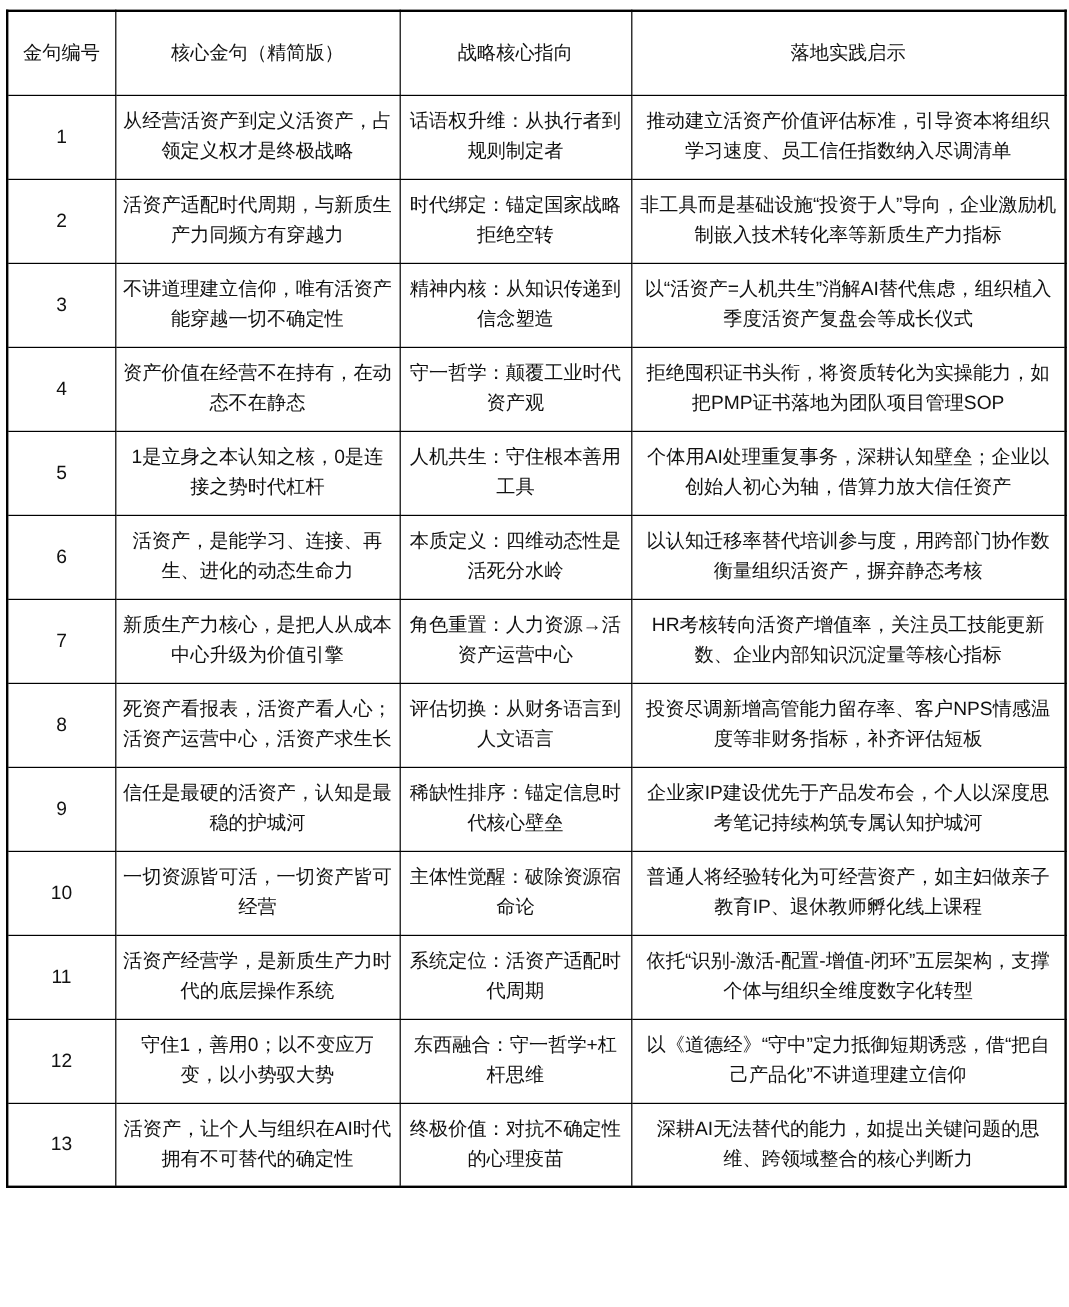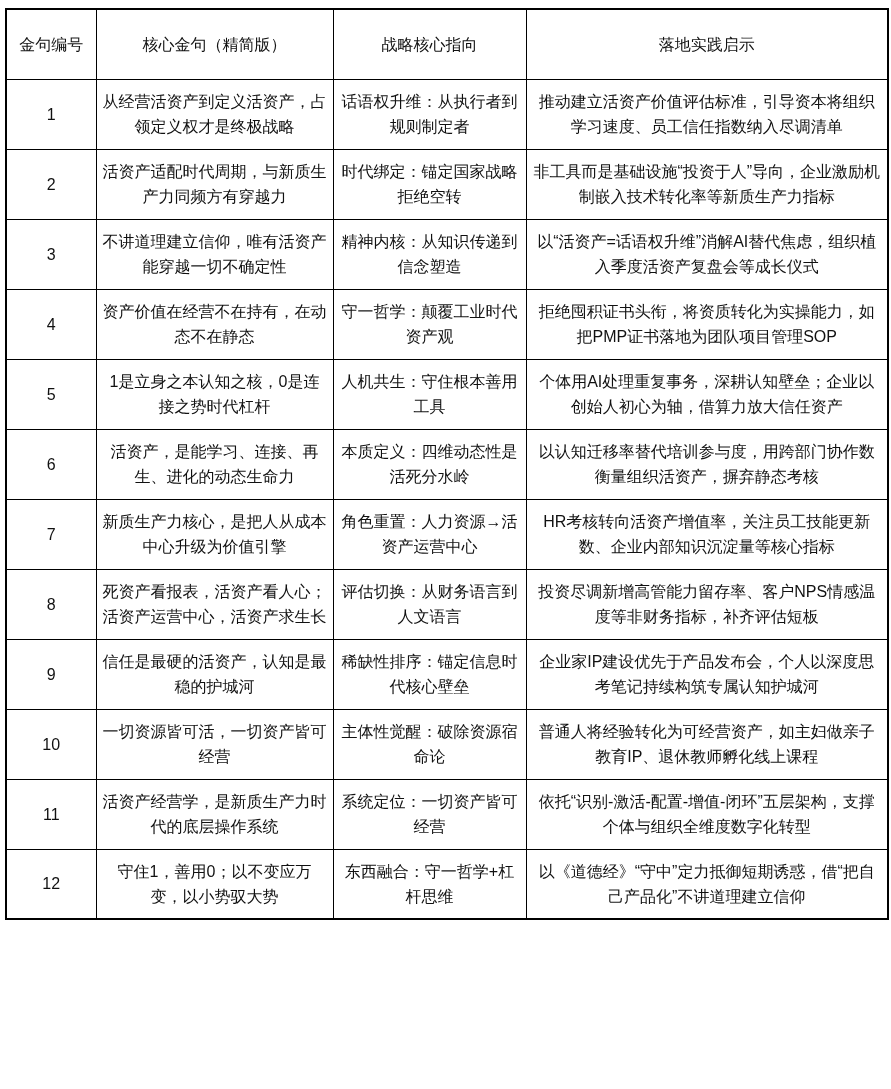--- a/index.html
+++ b/index.html
@@ -79,21 +79,21 @@
     <td class="c-id">2</td>
     <td class="c-quote">活资产适配时代周期，与新质生产力同频方有穿越力</td>
     <td class="c-direction">时代绑定：锚定国家战略拒绝空转</td>
     <td class="c-practice">非工具而是基础设施“投资于人”导向，企业激励机制嵌入技术转化率等新质生产力指标</td>
   </tr>
 
   <tr>
     <td class="c-id">3</td>
     <td class="c-quote">不讲道理建立信仰，唯有活资产能穿越一切不确定性</td>
     <td class="c-direction">精神内核：从知识传递到信念塑造</td>
-    <td class="c-practice">以“活资产=话语权升维”消解AI替代焦虑，组织植入季度活资产复盘会等成长仪式</td>
+    <td class="c-practice">以“活资产=人机共生”消解AI替代焦虑，组织植入季度活资产复盘会等成长仪式</td>
   </tr>
 
   <tr>
     <td class="c-id">4</td>
     <td class="c-quote">资产价值在经营不在持有，在动态不在静态</td>
     <td class="c-direction">守一哲学：颠覆工业时代资产观</td>
     <td class="c-practice">拒绝囤积证书头衔，将资质转化为实操能力，如把PMP证书落地为团队项目管理SOP</td>
   </tr>
 
   <tr>
@@ -134,26 +134,32 @@
   <tr>
     <td class="c-id">10</td>
     <td class="c-quote">一切资源皆可活，一切资产皆可经营</td>
     <td class="c-direction">主体性觉醒：破除资源宿命论</td>
     <td class="c-practice">普通人将经验转化为可经营资产，如主妇做亲子教育IP、退休教师孵化线上课程</td>
   </tr>
 
   <tr>
     <td class="c-id">11</td>
     <td class="c-quote">活资产经营学，是新质生产力时代的底层操作系统</td>
-    <td class="c-direction">系统定位：一切资产皆可经营</td>
+    <td class="c-direction">系统定位：活资产适配时代周期</td>
     <td class="c-practice">依托“识别-激活-配置-增值-闭环”五层架构，支撑个体与组织全维度数字化转型</td>
   </tr>
 
   <tr>
     <td class="c-id">12</td>
     <td class="c-quote">守住1，善用0；以不变应万变，以小势驭大势</td>
     <td class="c-direction">东西融合：守一哲学+杠杆思维</td>
     <td class="c-practice">以《道德经》“守中”定力抵御短期诱惑，借“把自己产品化”不讲道理建立信仰</td>
   </tr>
 
+  <tr>
+    <td class="c-id">13</td>
+    <td class="c-quote">活资产，让个人与组织在AI时代拥有不可替代的确定性</td>
+    <td class="c-direction">终极价值：对抗不确定性的心理疫苗</td>
+    <td class="c-practice">深耕AI无法替代的能力，如提出关键问题的思维、跨领域整合的核心判断力</td>
+  </tr>
 </tbody>
   </table>
 </div>
 
 </body></html>

